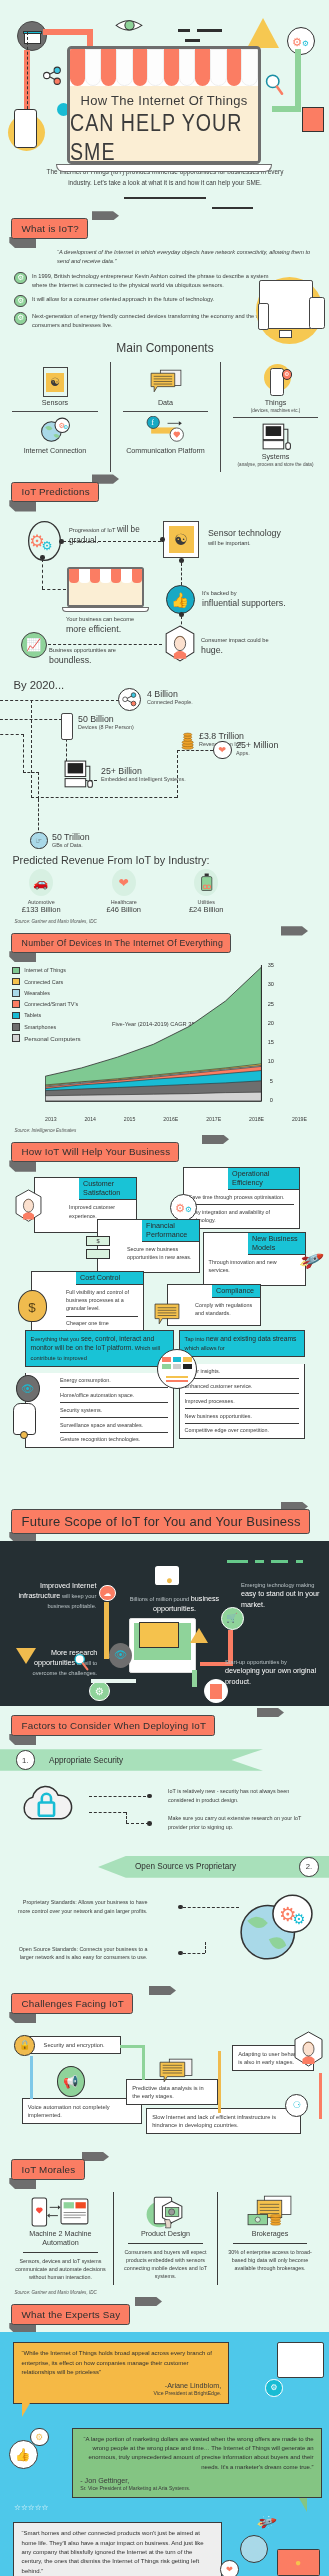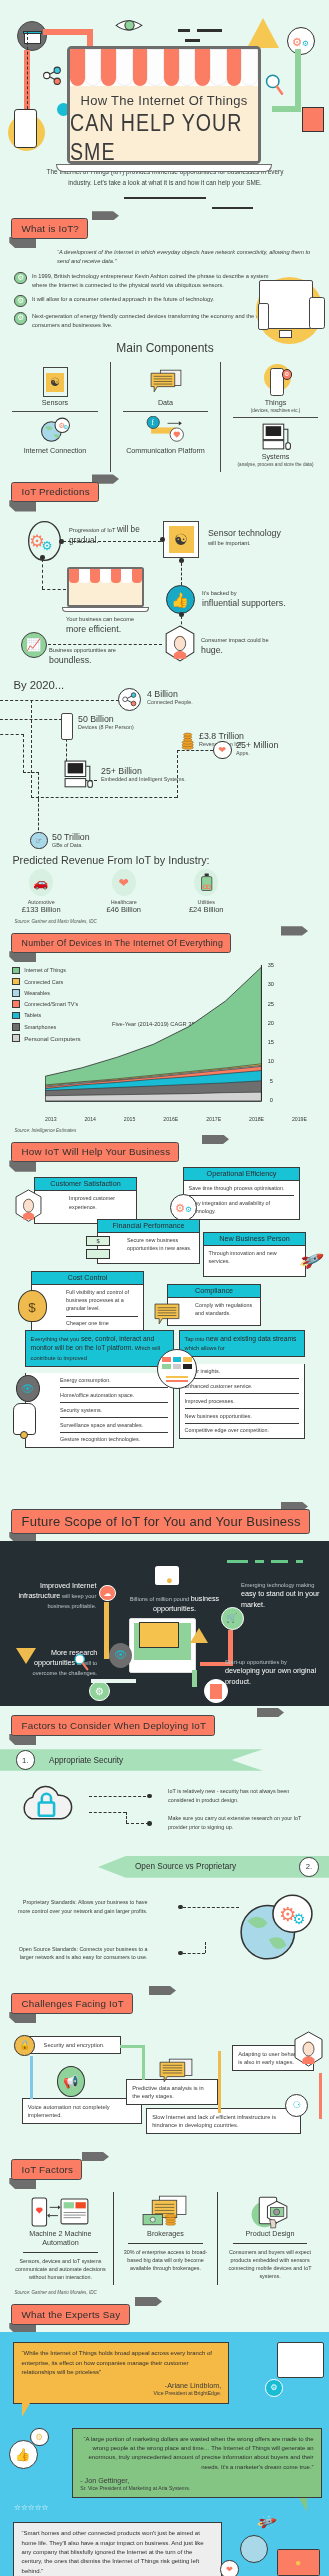--- a/index.html
+++ b/index.html
@@ -117,21 +117,21 @@
           text-align:center; line-height:1.3; }
   .ylab { position:absolute; right: 1px; top: 62px; font-size: 5.2px;
           transform: rotate(-90deg); transform-origin: right top; white-space:nowrap; }
   .xticks { display:flex; justify-content:space-between; font-size: 5.2px;
             padding: 1px 23px 0 45px; color:#3b3b3b; }
 
   
   .helps { position:relative; padding: 3.1px 0 5.2px 0; }
   .card { position:absolute; background:#fff; border:0.8px solid #3b3b3b; }
   .card-hd { background:#19c3d6; color:#2b2b2b; font-size: 7.2px;
-             text-align:center; padding: 1.5px 4.1px; border-bottom:0.8px solid #3b3b3b; }
+             text-align:left; padding: 1.5px 4.1px; border-bottom:0.8px solid #3b3b3b;margin-left:44px; }
   .card-bd { font-size: 5.4px; line-height:1.5; padding: 3.6px 4.6px; }
   .hr-thin { height:0.5px; background:#3b3b3b; margin: 3.1px 0; }
   .teal-blk { position:absolute; background:#19c3d6; border:0.8px solid #3b3b3b;
               font-size: 6.7px; line-height:1.35; padding: 3.1px 4.6px; color:#2b2b2b; }
 
   
   .dark { background:#252f33; position:relative; padding: 11.3px 0 9.3px 0; min-height: 155px; }
   .dark .t { position:absolute; color:#fff; font-size: 5.7px; line-height:1.45; }
   .dark .t b { font-size: 7.2px; font-weight:400; color:#fff; }
   .dark .t .muted { color:#b9c3c6; }
@@ -683,21 +683,21 @@
     <div class="card" style="left:97px;top:49px;width:103px;">
       <div class="card-hd">Financial Performance</div>
       <div class="card-bd" style="padding-left:29px;min-height:30px;">Secure new business opportunities in new areas.</div>
     </div>
     <div style="position:absolute;left:86px;top:66px;">
       <div style="width:24px;height:10.3px;background:#d9f2de;border:1px solid #333;text-align:center;line-height:8.8px;font-size:5.7px;">$</div>
       <div style="width:24px;height:10.3px;background:#d9f2de;border:1px solid #333;text-align:center;line-height:8.8px;font-size:5.7px;margin-top:2.6px;"></div>
     </div>
 
     <div class="card" style="left:203px;top:62px;width:103px;">
-      <div class="card-hd">New Business Person</div>
+      <div class="card-hd">New Business Models</div>
       <div class="card-bd" style="min-height:30px;padding-right:25px;">Through innovation and new services.</div>
     </div>
     <div style="position:absolute;right:7.2px;top:80px;font-size:17.5px;transform:rotate(20deg);">🚀</div>
 
     <div class="card" style="left:31px;top:101px;width:113px;">
       <div class="card-hd">Cost Control</div>
       <div class="card-bd" style="padding-left:34px;">
         <div>Full visibility and control of business processes at a granular level.</div>
         <div class="hr-thin"></div>
         <div>Cheaper one time investments.</div>
@@ -945,21 +945,21 @@
     <div style="position:absolute;left:30px;top:35px;width:2.6px;height:43px;background:#7ec8e8;"></div>
     <div style="position:absolute;left:120px;top:24px;width:25px;height:2.6px;background:#8fd39a;"></div>
     <div style="position:absolute;left:142px;top:24px;width:2.6px;height:35px;background:#8fd39a;"></div>
     <div style="position:absolute;left:218px;top:30px;width:2.6px;height:62px;background:#f0bb4e;"></div>
     <div style="position:absolute;right:8.2px;top:52px;width:2.6px;height:46px;background:#fb7d63;"></div>
   </div>
 
   <div class="ribbon-wrap">
     <div class="ribbon-tail-top" style="left:82px;"></div>
     <div class="ribbon-tail-bot"></div>
-    <div class="ribbon">IoT Factors</div>
+    <div class="ribbon">IoT Morales</div>
   </div>
 
   <div class="trends" style="margin-top:12.4px;">
     <div class="tr-cell">
       <div class="tr-ico">
         <svg width="62" height="32" viewBox="0 0 120 62">
           <rect x="6" y="4" width="28" height="54" rx="4" fill="#fff" stroke="#3b3b3b" stroke-width="2"></rect>
           <path d="M20 34 l-6 -6 a4 4 0 0 1 6 -5 a4 4 0 0 1 6 5z" fill="#fb4a3a"></path>
           <rect x="62" y="6" width="52" height="48" rx="3" fill="#fff" stroke="#3b3b3b" stroke-width="2"></rect>
           <rect x="67" y="12" width="20" height="12" fill="#8fd39a"></rect>
@@ -971,20 +971,35 @@
           </g>
           <line x1="40" y1="22" x2="56" y2="22" stroke="#333" stroke-width="1.8"></line>
           <polygon points="56,18 61,22 56,26" fill="#333"></polygon>
           <line x1="56" y1="38" x2="40" y2="38" stroke="#333" stroke-width="1.8"></line>
           <polygon points="40,34 35,38 40,42" fill="#333"></polygon>
         </svg>
       </div>
       <div class="tr-name">Machine 2 Machine Automation</div>
       <div class="tr-rule"></div>
       <div class="tr-desc">Sensors, devices and IoT systems communicate and automate decisions without human interaction.</div>
+    </div>
+    <div class="tr-cell">
+      <div class="tr-ico">
+        <svg width="46" height="34" viewBox="0 0 90 66">
+          <circle cx="34" cy="38" r="25" fill="#8fd39a"></circle>
+          <rect x="24" y="4" width="34" height="52" rx="3" fill="#fff" stroke="#3b3b3b" stroke-width="2"></rect>
+          <polygon points="58,12 78,22 78,44 58,54 40,44 40,22" fill="#fff" stroke="#3b3b3b" stroke-width="2"></polygon>
+          <rect x="46" y="24" width="26" height="18" fill="#8fd39a" stroke="#3b3b3b" stroke-width="1.4"></rect>
+          <circle cx="58" cy="33" r="6" fill="#9a9a9a" stroke="#3b3b3b" stroke-width="1.2"></circle>
+          <path d="M44 48 q4 12 2 16 h10 q2 -10 -2 -16z" fill="#e8d8cb" stroke="#3b3b3b" stroke-width="1.4"></path>
+        </svg>
+      </div>
+      <div class="tr-name">Product Design</div>
+      <div class="tr-rule"></div>
+      <div class="tr-desc">Consumers and buyers will expect products embedded with sensors connecting mobile devices and IoT systems.</div>
     </div>
     <div class="tr-cell">
       <div class="tr-ico">
         <svg width="49" height="34" viewBox="0 0 96 66">
           <rect x="36" y="2" width="52" height="36" fill="#fff" stroke="#3b3b3b" stroke-width="1.6"></rect>
           <rect x="22" y="10" width="48" height="34" fill="#f5c24d" stroke="#3b3b3b" stroke-width="1.6"></rect>
           <g stroke="#3b3b3b" stroke-width="1.2">
             <line x1="27" y1="18" x2="65" y2="18"></line>
               <line x1="27" y1="24" x2="65" y2="24"></line>
             <line x1="27" y1="30" x2="65" y2="30"></line>
@@ -997,35 +1012,20 @@
               <ellipse cx="58" cy="51" rx="10" ry="3"></ellipse>
             <ellipse cx="58" cy="46" rx="10" ry="3"></ellipse>
               <ellipse cx="58" cy="41" rx="10" ry="3"></ellipse>
           </g>
         </svg>
       </div>
       <div class="tr-name">Brokerages</div>
       <div class="tr-rule"></div>
       <div class="tr-desc">30% of enterprise access to broad-based big data will only become available through brokerages.</div>
     </div>
-    <div class="tr-cell">
-      <div class="tr-ico">
-        <svg width="46" height="34" viewBox="0 0 90 66">
-          <circle cx="34" cy="38" r="25" fill="#8fd39a"></circle>
-          <rect x="24" y="4" width="34" height="52" rx="3" fill="#fff" stroke="#3b3b3b" stroke-width="2"></rect>
-          <polygon points="58,12 78,22 78,44 58,54 40,44 40,22" fill="#fff" stroke="#3b3b3b" stroke-width="2"></polygon>
-          <rect x="46" y="24" width="26" height="18" fill="#8fd39a" stroke="#3b3b3b" stroke-width="1.4"></rect>
-          <circle cx="58" cy="33" r="6" fill="#9a9a9a" stroke="#3b3b3b" stroke-width="1.2"></circle>
-          <path d="M44 48 q4 12 2 16 h10 q2 -10 -2 -16z" fill="#e8d8cb" stroke="#3b3b3b" stroke-width="1.4"></path>
-        </svg>
-      </div>
-      <div class="tr-name">Product Design</div>
-      <div class="tr-rule"></div>
-      <div class="tr-desc">Consumers and buyers will expect products embedded with sensors connecting mobile devices and IoT systems.</div>
-    </div>
   </div>
   <div class="source">Source: Gartner and Mario Morales, IDC</div>
 
   <div class="ribbon-wrap">
     <div class="ribbon-tail-top" style="left:135px;"></div>
     <div class="ribbon-tail-bot"></div>
     <div class="ribbon">What the Experts Say</div>
   </div>
 
   <div class="experts">

